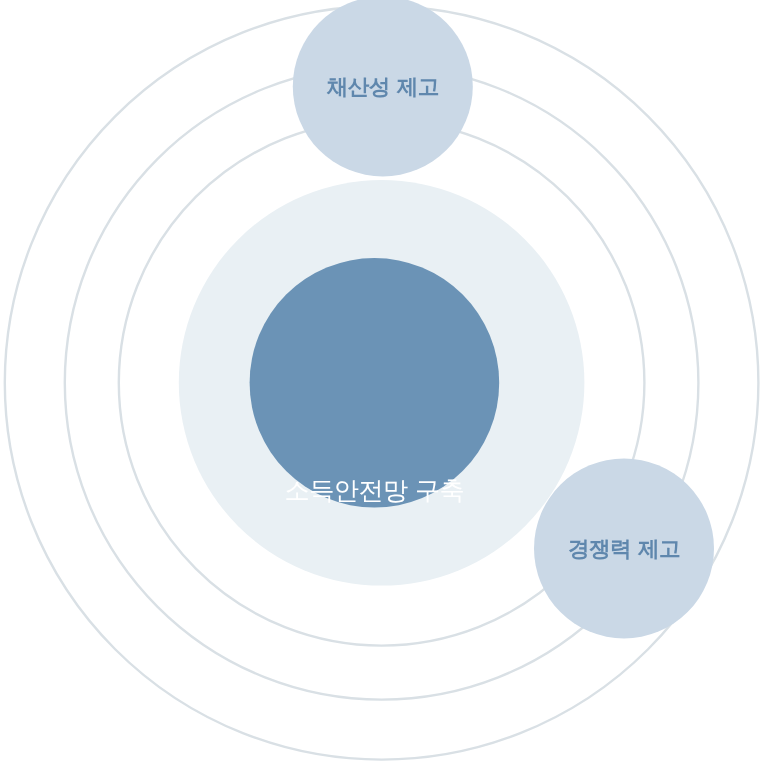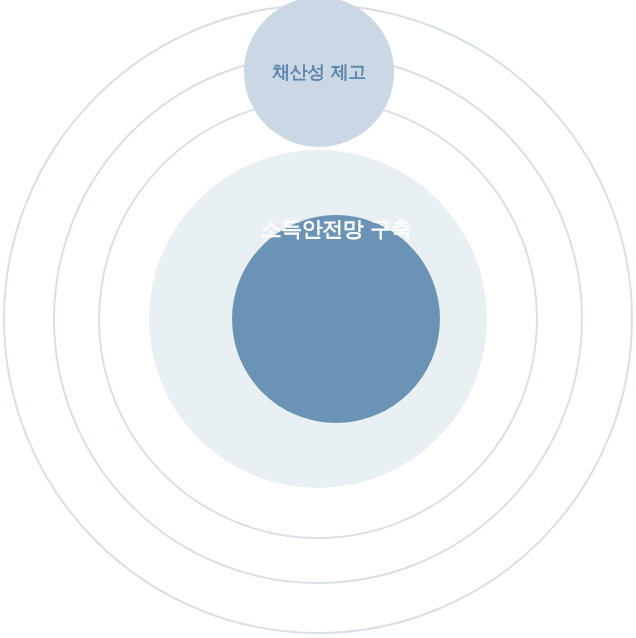--- a/index.html
+++ b/index.html
@@ -30,29 +30,29 @@
     position: absolute;
     width: 338px; height: 338px;
     left: 149px; top: 150px;
     border-radius: 50%;
     background: var(--halo, #e9f0f4);
     z-index: 2;
   }
   .center-circle {
     position: absolute;
     width: 208px; height: 208px;
-    left: 232px; top: 215px;
+    left: 208px; top: 215px;
     border-radius: 50%;
     background: var(--center-circle, #6b93b6);
     color: var(--center-text, #ffffff);
     display: flex;
-    align-items: flex-start;
+    align-items: flex-end;
     justify-content: center;
     font-size: 21px;
-    font-weight: bold;
+    font-weight: normal;
     letter-spacing: -0.5px;
     z-index: 3;
     text-align: center;
   }
   .satellite {
     position: absolute;
     width: 150px; height: 150px;
     border-radius: 50%;
     background: var(--satellite-circle, #cad8e6);
     color: var(--satellite-text, #5f87ad);
@@ -82,14 +82,17 @@
 
   <div class="center-circle">
     <span>소득안전망 구축</span>
   </div>
 
   <div class="satellite satellite-top">
     <span>채산성 제고</span>
   </div>
 
 
+  <div class="satellite satellite-bottom-right">
+    <span>경쟁력 제고</span>
+  </div>
 
 </div>
 
 </body></html>

